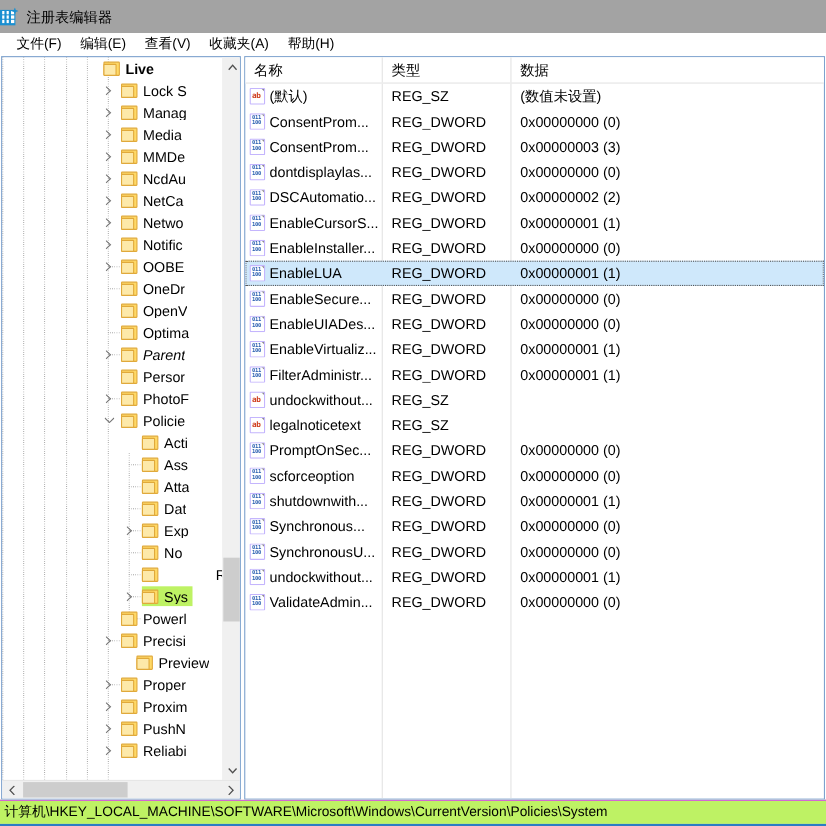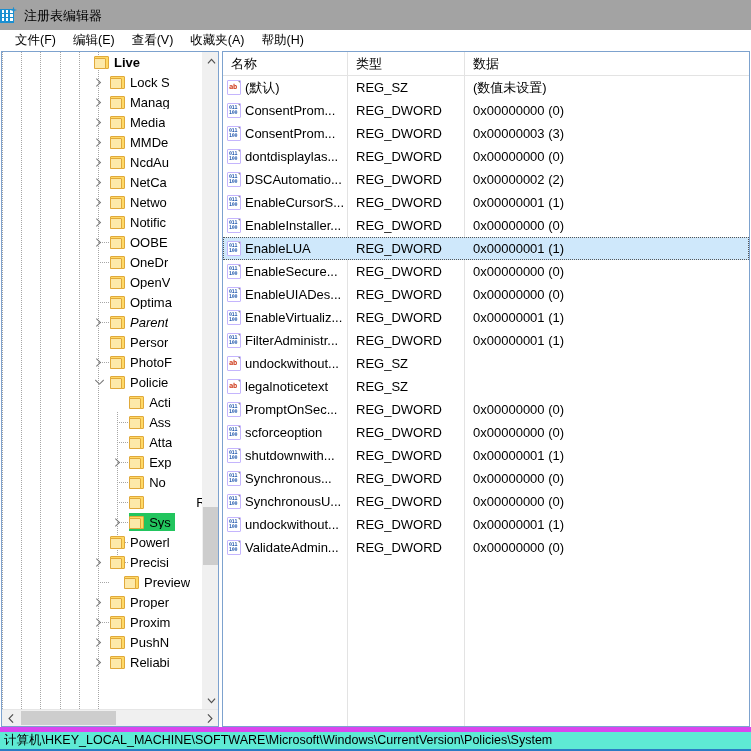--- a/index.html
+++ b/index.html
@@ -126,21 +126,21 @@
   }
   .tree-row .twisty svg { display: block; }
   .tree-label-wrap {
     position: absolute;
     display: flex;
     align-items: center;
     height: 18px;
     padding-right: 4px;
   }
   .tree-row.selected .tree-label-wrap {
-    background: #22c55e;
+    background: #bef264;
   }
   .folder {
     width: 15px; height: 13px;
     margin-right: 5px;
     flex: none;
     position: relative;
   }
   .folder .back {
     position: absolute; left: 0; top: 0;
     width: 15px; height: 13px;
@@ -329,22 +329,22 @@
 
   .name-text { overflow: hidden; text-overflow: clip; }
 
   
   .statusbar {
     height: 22px;
     flex: none;
     display: flex;
     align-items: center;
     padding-left: 4px;
-    background: #5eead4;
-    border-top: 5px solid #d946ef;
+    background: #bef264;
+    border-top: 1px solid #d946ef;
     font-size: 12.5px;
     color: #000;
     white-space: nowrap;
     overflow: hidden;
   }
   .bottom-rule {
     height: 2px;
     flex: none;
     background: #2b7cc4;
   }
@@ -645,20 +645,29 @@
                 <span class="tree-text">Ass</span>
               </div>
             </div>
             <div class="tree-row">
               <div class="tree-label-wrap" style="left: 127.2px;">
                 <span class="folder">
                   <span class="back"></span>
                   <span class="front"></span>
                 </span>
                 <span class="tree-text">Atta</span>
+              </div>
+            </div>
+            <div class="tree-row">
+              <div class="tree-label-wrap" style="left: 127.2px;">
+                <span class="folder">
+                  <span class="back"></span>
+                  <span class="front"></span>
+                </span>
+                <span class="tree-text">Dat</span>
               </div>
             </div>
             <div class="tree-row">
               <div class="twisty" style="left: 109.2px;">
                 <svg width="6" height="9" viewBox="0 0 6 9">
                   <path d="M0.6 0.3 L5.2 4.5 L0.6 8.7 L0 7.9 L3.6 4.5 L0 1.1 Z" fill="#767676"></path>
                 </svg>
               </div>
               <div class="tree-label-wrap" style="left: 127.2px;">
                 <span class="folder">

